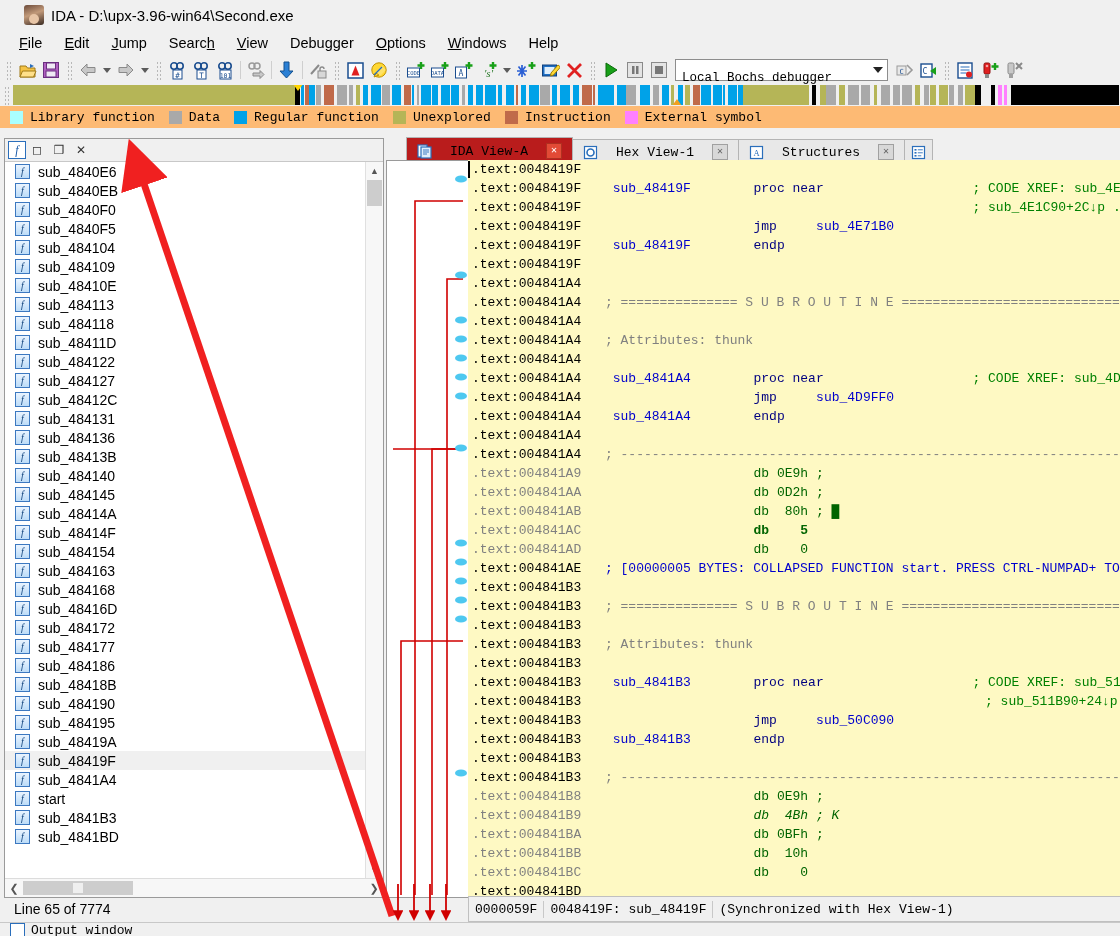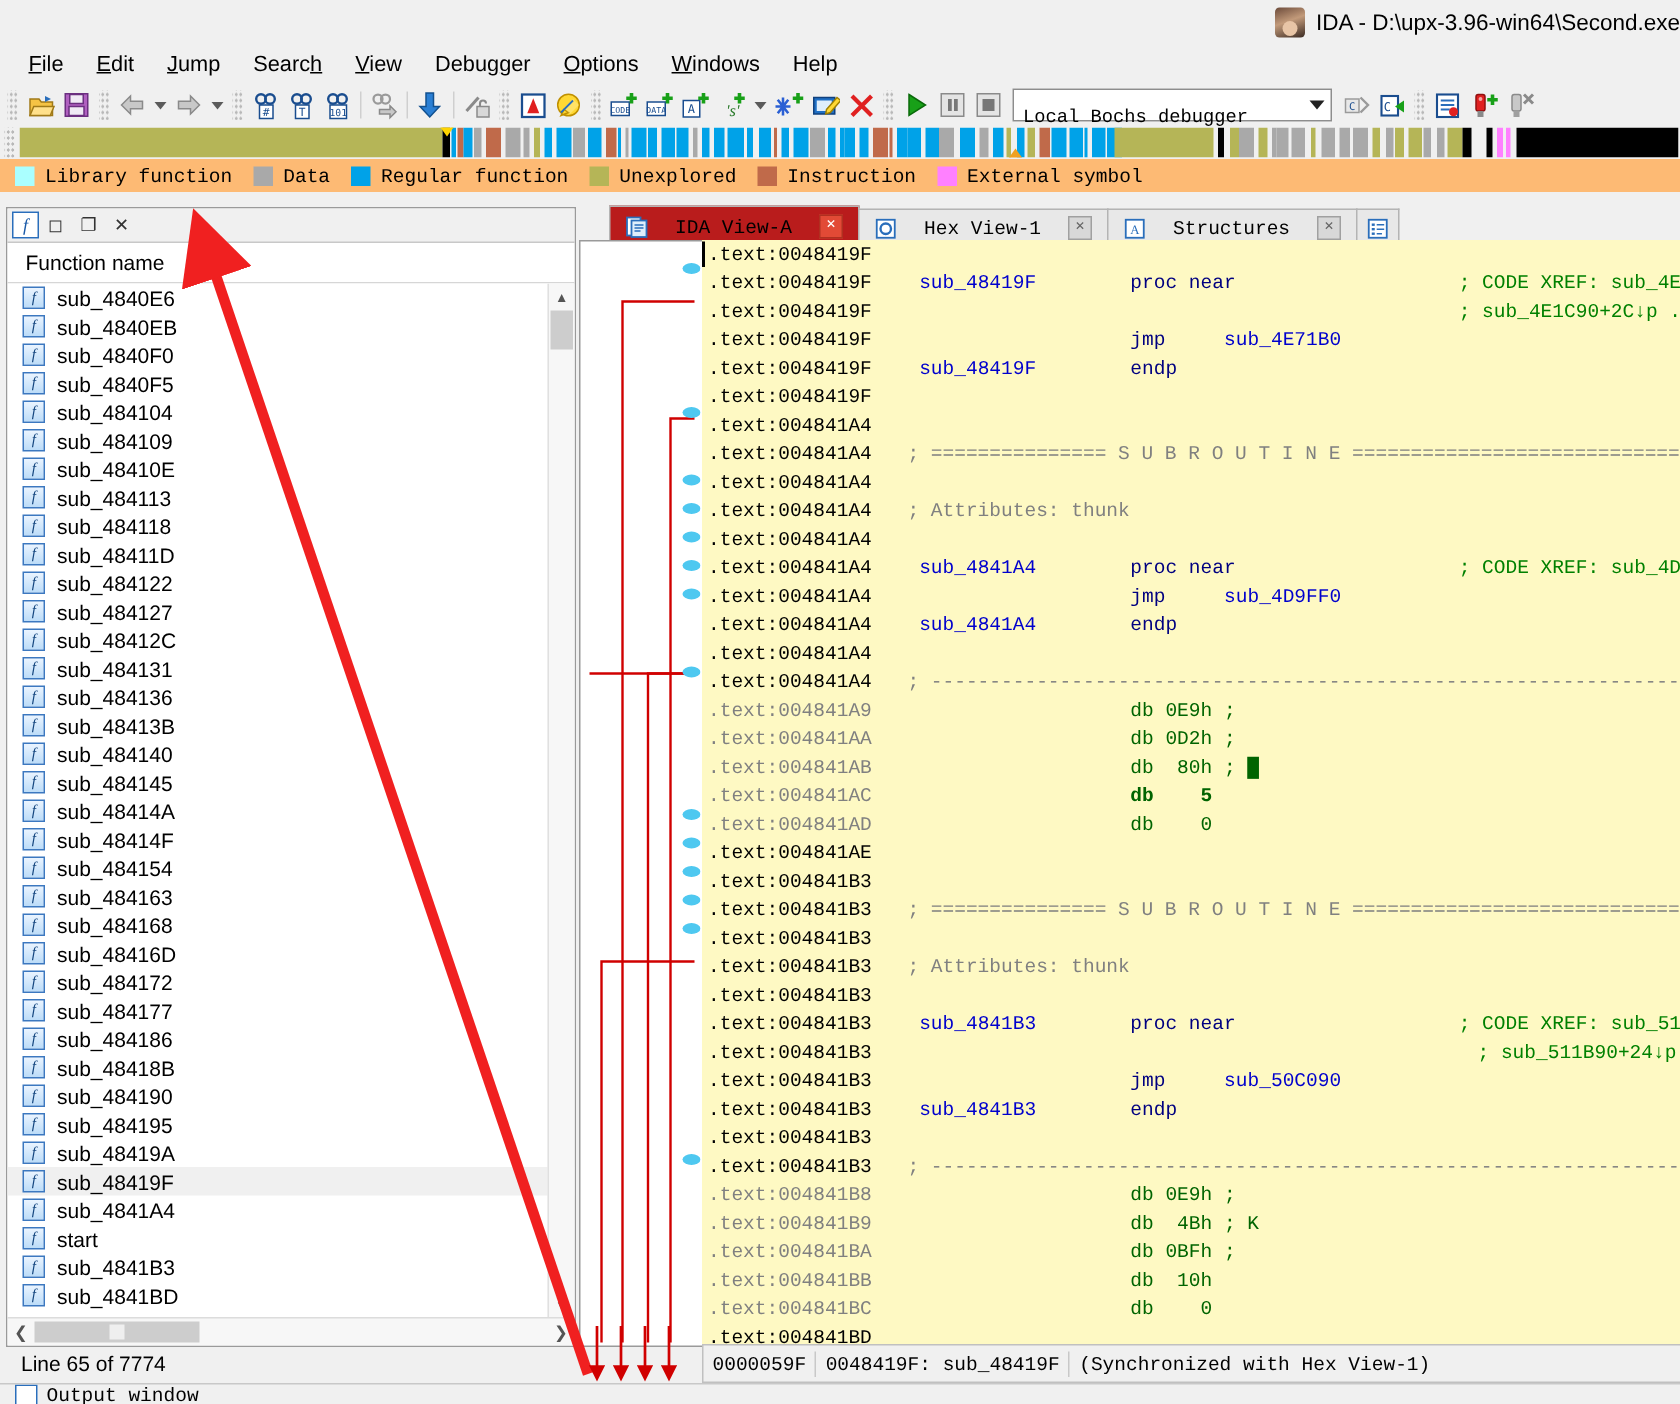--- a/index.html
+++ b/index.html
@@ -6,21 +6,21 @@
   body{
     width:1120px;height:936px;overflow:hidden;
     background:#f0f0f0;
     font-family:"Liberation Sans",sans-serif;
     font-size:13px;color:#000;
     -webkit-font-smoothing:none;
   }
   .app{position:relative;width:1120px;height:936px;}
 
   
-  .titlebar{height:30px;display:flex;align-items:center;padding-left:24px;background:#f0f0f0;justify-content:flex-end;}
+  .titlebar{height:30px;display:flex;align-items:center;padding-left:24px;background:#f0f0f0;}
   .app-icon{width:20px;height:20px;margin-right:7px;position:relative;flex:0 0 auto;
     background:linear-gradient(160deg,#6b4a3a 0%,#c29a7a 45%,#3a2a22 100%);
     border-radius:3px;overflow:hidden;}
   .app-icon:after{content:"";position:absolute;left:5px;top:9px;width:10px;height:10px;border-radius:50%;
     background:#e8c5a6;}
   .title-text{font-size:15px;color:#000;}
 
   
   .menubar{height:26px;display:flex;align-items:center;padding-left:8px;gap:0px;background:#f0f0f0;}
   .menu-item{font-size:14.5px;padding:2px 11px;color:#000;cursor:default;}
@@ -452,21 +452,20 @@
     </div>
   </div>
 
   <div class="fnwin">
     <div class="fnhdr">
       <span class="fw-icon">f</span>
       <span class="winbtn">◻</span>
       <span class="winbtn">❐</span>
       <span class="winbtn">✕</span>
     </div>
-    <div class="colhdr">Function name</div>
     <div class="fnlist" id="fnlist">
         <div class="fnrow">
           <span class="fico">f</span>
           <span>sub_4840E6</span>
         </div>
         <div class="fnrow">
           <span class="fico">f</span>
           <span>sub_4840EB</span>
         </div>
         <div class="fnrow">
@@ -717,34 +716,34 @@
       <div class="dline"><span class="addr" style="position: absolute; left: 4px;">.text:004841A4</span><span class="nm" style="position: absolute; left: 144.76px;">sub_4841A4</span><span class="kw" style="position: absolute; left: 285.52px;">proc near</span><span class="cmt" style="position: absolute; left: 504.48px;">; CODE XREF: sub_4D6D70+49↓</span></div>
       <div class="dline"><span class="addr" style="position: absolute; left: 4px;">.text:004841A4</span><span class="kw" style="position: absolute; left: 285.52px;">jmp</span><span class="blu" style="position: absolute; left: 348.08px;">sub_4D9FF0</span></div>
       <div class="dline"><span class="addr" style="position: absolute; left: 4px;">.text:004841A4</span><span class="nm" style="position: absolute; left: 144.76px;">sub_4841A4</span><span class="kw" style="position: absolute; left: 285.52px;">endp</span></div>
       <div class="dline"><span class="addr" style="position: absolute; left: 4px;">.text:004841A4</span></div>
       <div class="dline"><span class="addr" style="position: absolute; left: 4px;">.text:004841A4</span><span class="sep" style="position: absolute; left: 136.94px;">; ---------------------------------------------------------------------------</span></div>
       <div class="dline"><span class="addr grey" style="position: absolute; left: 4px;">.text:004841A9</span><span class="dkgrn" style="position: absolute; left: 285.52px;">db 0E9h ;</span></div>
       <div class="dline"><span class="addr grey" style="position: absolute; left: 4px;">.text:004841AA</span><span class="dkgrn" style="position: absolute; left: 285.52px;">db 0D2h ;</span></div>
       <div class="dline"><span class="addr grey" style="position: absolute; left: 4px;">.text:004841AB</span><span class="dkgrn" style="position: absolute; left: 285.52px;">db  80h ; █</span></div>
       <div class="dline"><span class="addr grey" style="position: absolute; left: 4px;">.text:004841AC</span><span class="dkgrn" style="position: absolute; left: 285.52px; font-weight: bold;">db    5</span></div>
       <div class="dline"><span class="addr grey" style="position: absolute; left: 4px;">.text:004841AD</span><span class="dkgrn" style="position: absolute; left: 285.52px;">db    0</span></div>
-      <div class="dline"><span class="addr" style="position: absolute; left: 4px;">.text:004841AE</span></div>
+      <div class="dline"><span class="addr" style="position: absolute; left: 4px;">.text:004841AE</span><span class="blu" style="position: absolute; left: 136.94px;">; [00000005 BYTES: COLLAPSED FUNCTION start. PRESS CTRL-NUMPAD+ TO</span></div>
       <div class="dline"><span class="addr" style="position: absolute; left: 4px;">.text:004841B3</span></div>
       <div class="dline"><span class="addr" style="position: absolute; left: 4px;">.text:004841B3</span><span class="sep" style="position: absolute; left: 136.94px;">; =============== S U B R O U T I N E =======================================</span></div>
       <div class="dline"><span class="addr" style="position: absolute; left: 4px;">.text:004841B3</span></div>
       <div class="dline"><span class="addr" style="position: absolute; left: 4px;">.text:004841B3</span><span class="sep" style="position: absolute; left: 136.94px;">; Attributes: thunk</span></div>
       <div class="dline"><span class="addr" style="position: absolute; left: 4px;">.text:004841B3</span></div>
       <div class="dline"><span class="addr" style="position: absolute; left: 4px;">.text:004841B3</span><span class="nm" style="position: absolute; left: 144.76px;">sub_4841B3</span><span class="kw" style="position: absolute; left: 285.52px;">proc near</span><span class="cmt" style="position: absolute; left: 504.48px;">; CODE XREF: sub_511B90+14↓</span></div>
       <div class="dline"><span class="addr" style="position: absolute; left: 4px;">.text:004841B3</span><span class="cmt" style="position: absolute; left: 517px;">; sub_511B90+24↓p</span></div>
       <div class="dline"><span class="addr" style="position: absolute; left: 4px;">.text:004841B3</span><span class="kw" style="position: absolute; left: 285.52px;">jmp</span><span class="blu" style="position: absolute; left: 348.08px;">sub_50C090</span></div>
       <div class="dline"><span class="addr" style="position: absolute; left: 4px;">.text:004841B3</span><span class="nm" style="position: absolute; left: 144.76px;">sub_4841B3</span><span class="kw" style="position: absolute; left: 285.52px;">endp</span></div>
       <div class="dline"><span class="addr" style="position: absolute; left: 4px;">.text:004841B3</span></div>
       <div class="dline"><span class="addr" style="position: absolute; left: 4px;">.text:004841B3</span><span class="sep" style="position: absolute; left: 136.94px;">; ---------------------------------------------------------------------------</span></div>
       <div class="dline"><span class="addr grey" style="position: absolute; left: 4px;">.text:004841B8</span><span class="dkgrn" style="position: absolute; left: 285.52px;">db 0E9h ;</span></div>
-      <div class="dline"><span class="addr grey" style="position: absolute; left: 4px;">.text:004841B9</span><span class="dkgrn" style="position: absolute; left: 285.52px;">db  4Bh ; K</span></div>
+      <div class="dline"><span class="addr grey" style="position: absolute; left: 4px;">.text:004841B9</span><span class="dkgrn" style="position: absolute; left: 285.52px; font-style: italic;">db  4Bh ; K</span></div>
       <div class="dline"><span class="addr grey" style="position: absolute; left: 4px;">.text:004841BA</span><span class="dkgrn" style="position: absolute; left: 285.52px;">db 0BFh ;</span></div>
       <div class="dline"><span class="addr grey" style="position: absolute; left: 4px;">.text:004841BB</span><span class="dkgrn" style="position: absolute; left: 285.52px;">db  10h</span></div>
       <div class="dline"><span class="addr grey" style="position: absolute; left: 4px;">.text:004841BC</span><span class="dkgrn" style="position: absolute; left: 285.52px;">db    0</span></div>
       <div class="dline"><span class="addr" style="position: absolute; left: 4px;">.text:004841BD</span></div>
     </div>
 
   <div class="statusbar">
     <span class="sbseg">0000059F</span>
     <span class="sbseg">0048419F: sub_48419F</span>
     <span class="sbseg last">(Synchronized with Hex View-1)</span>

